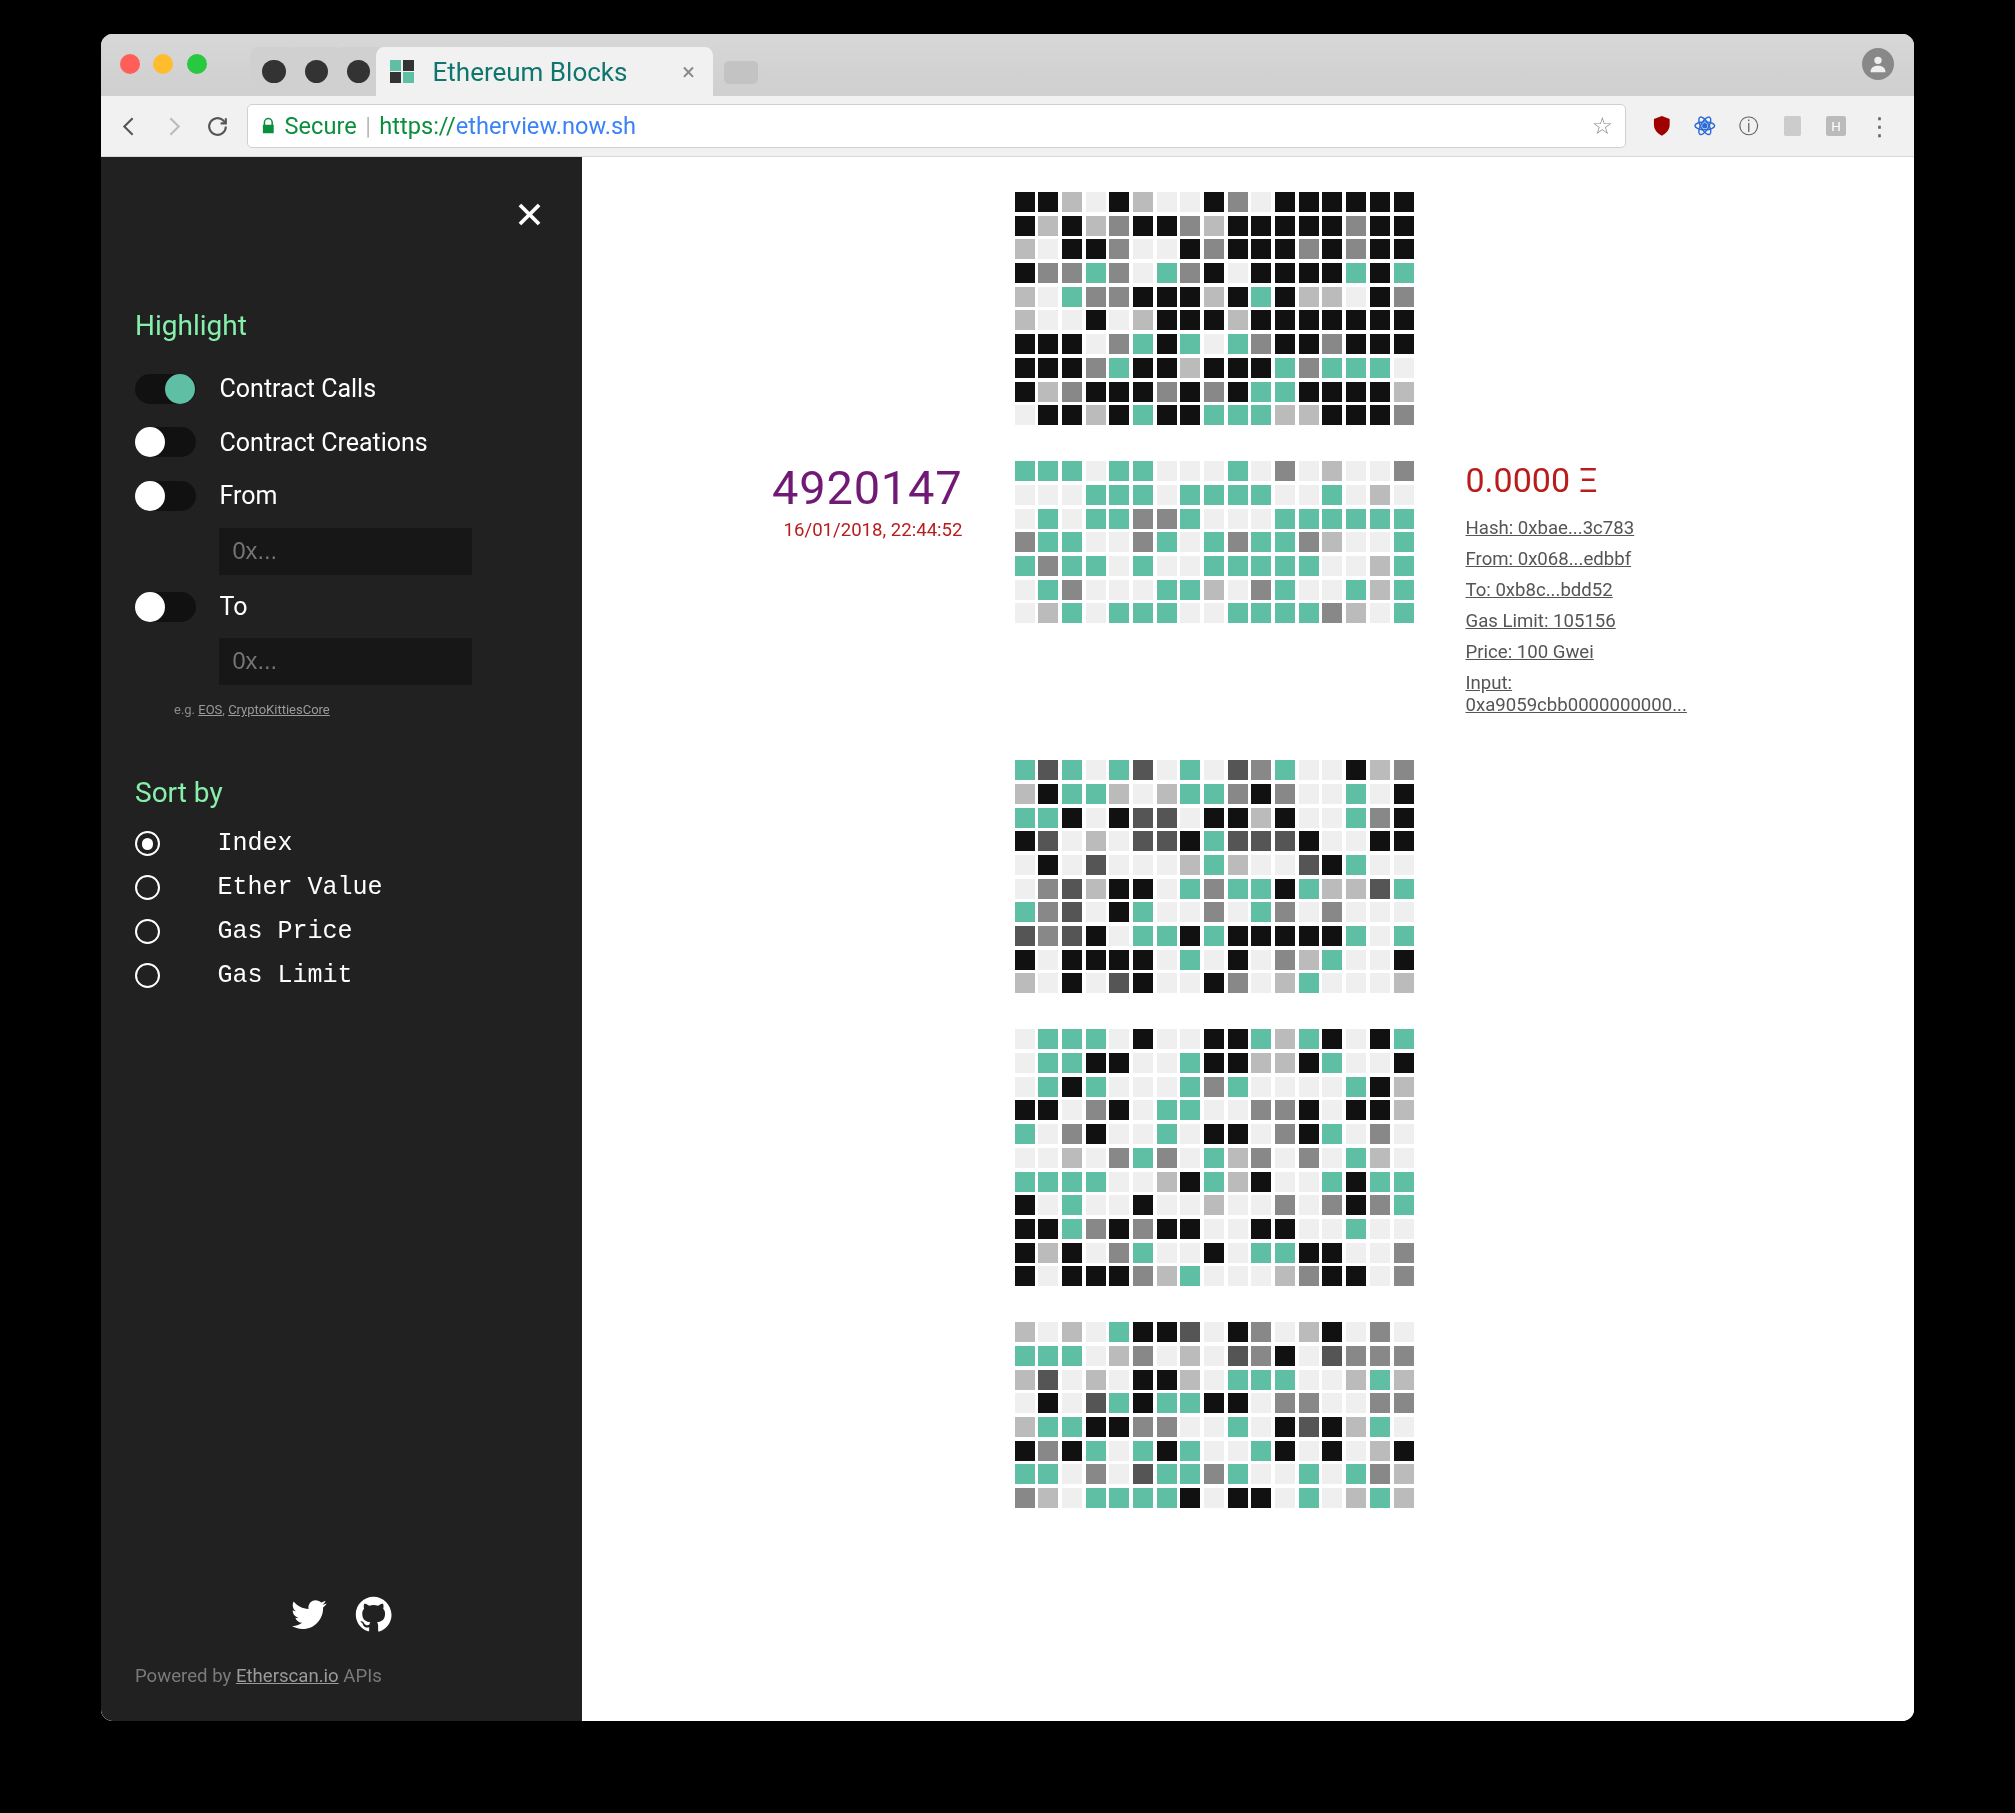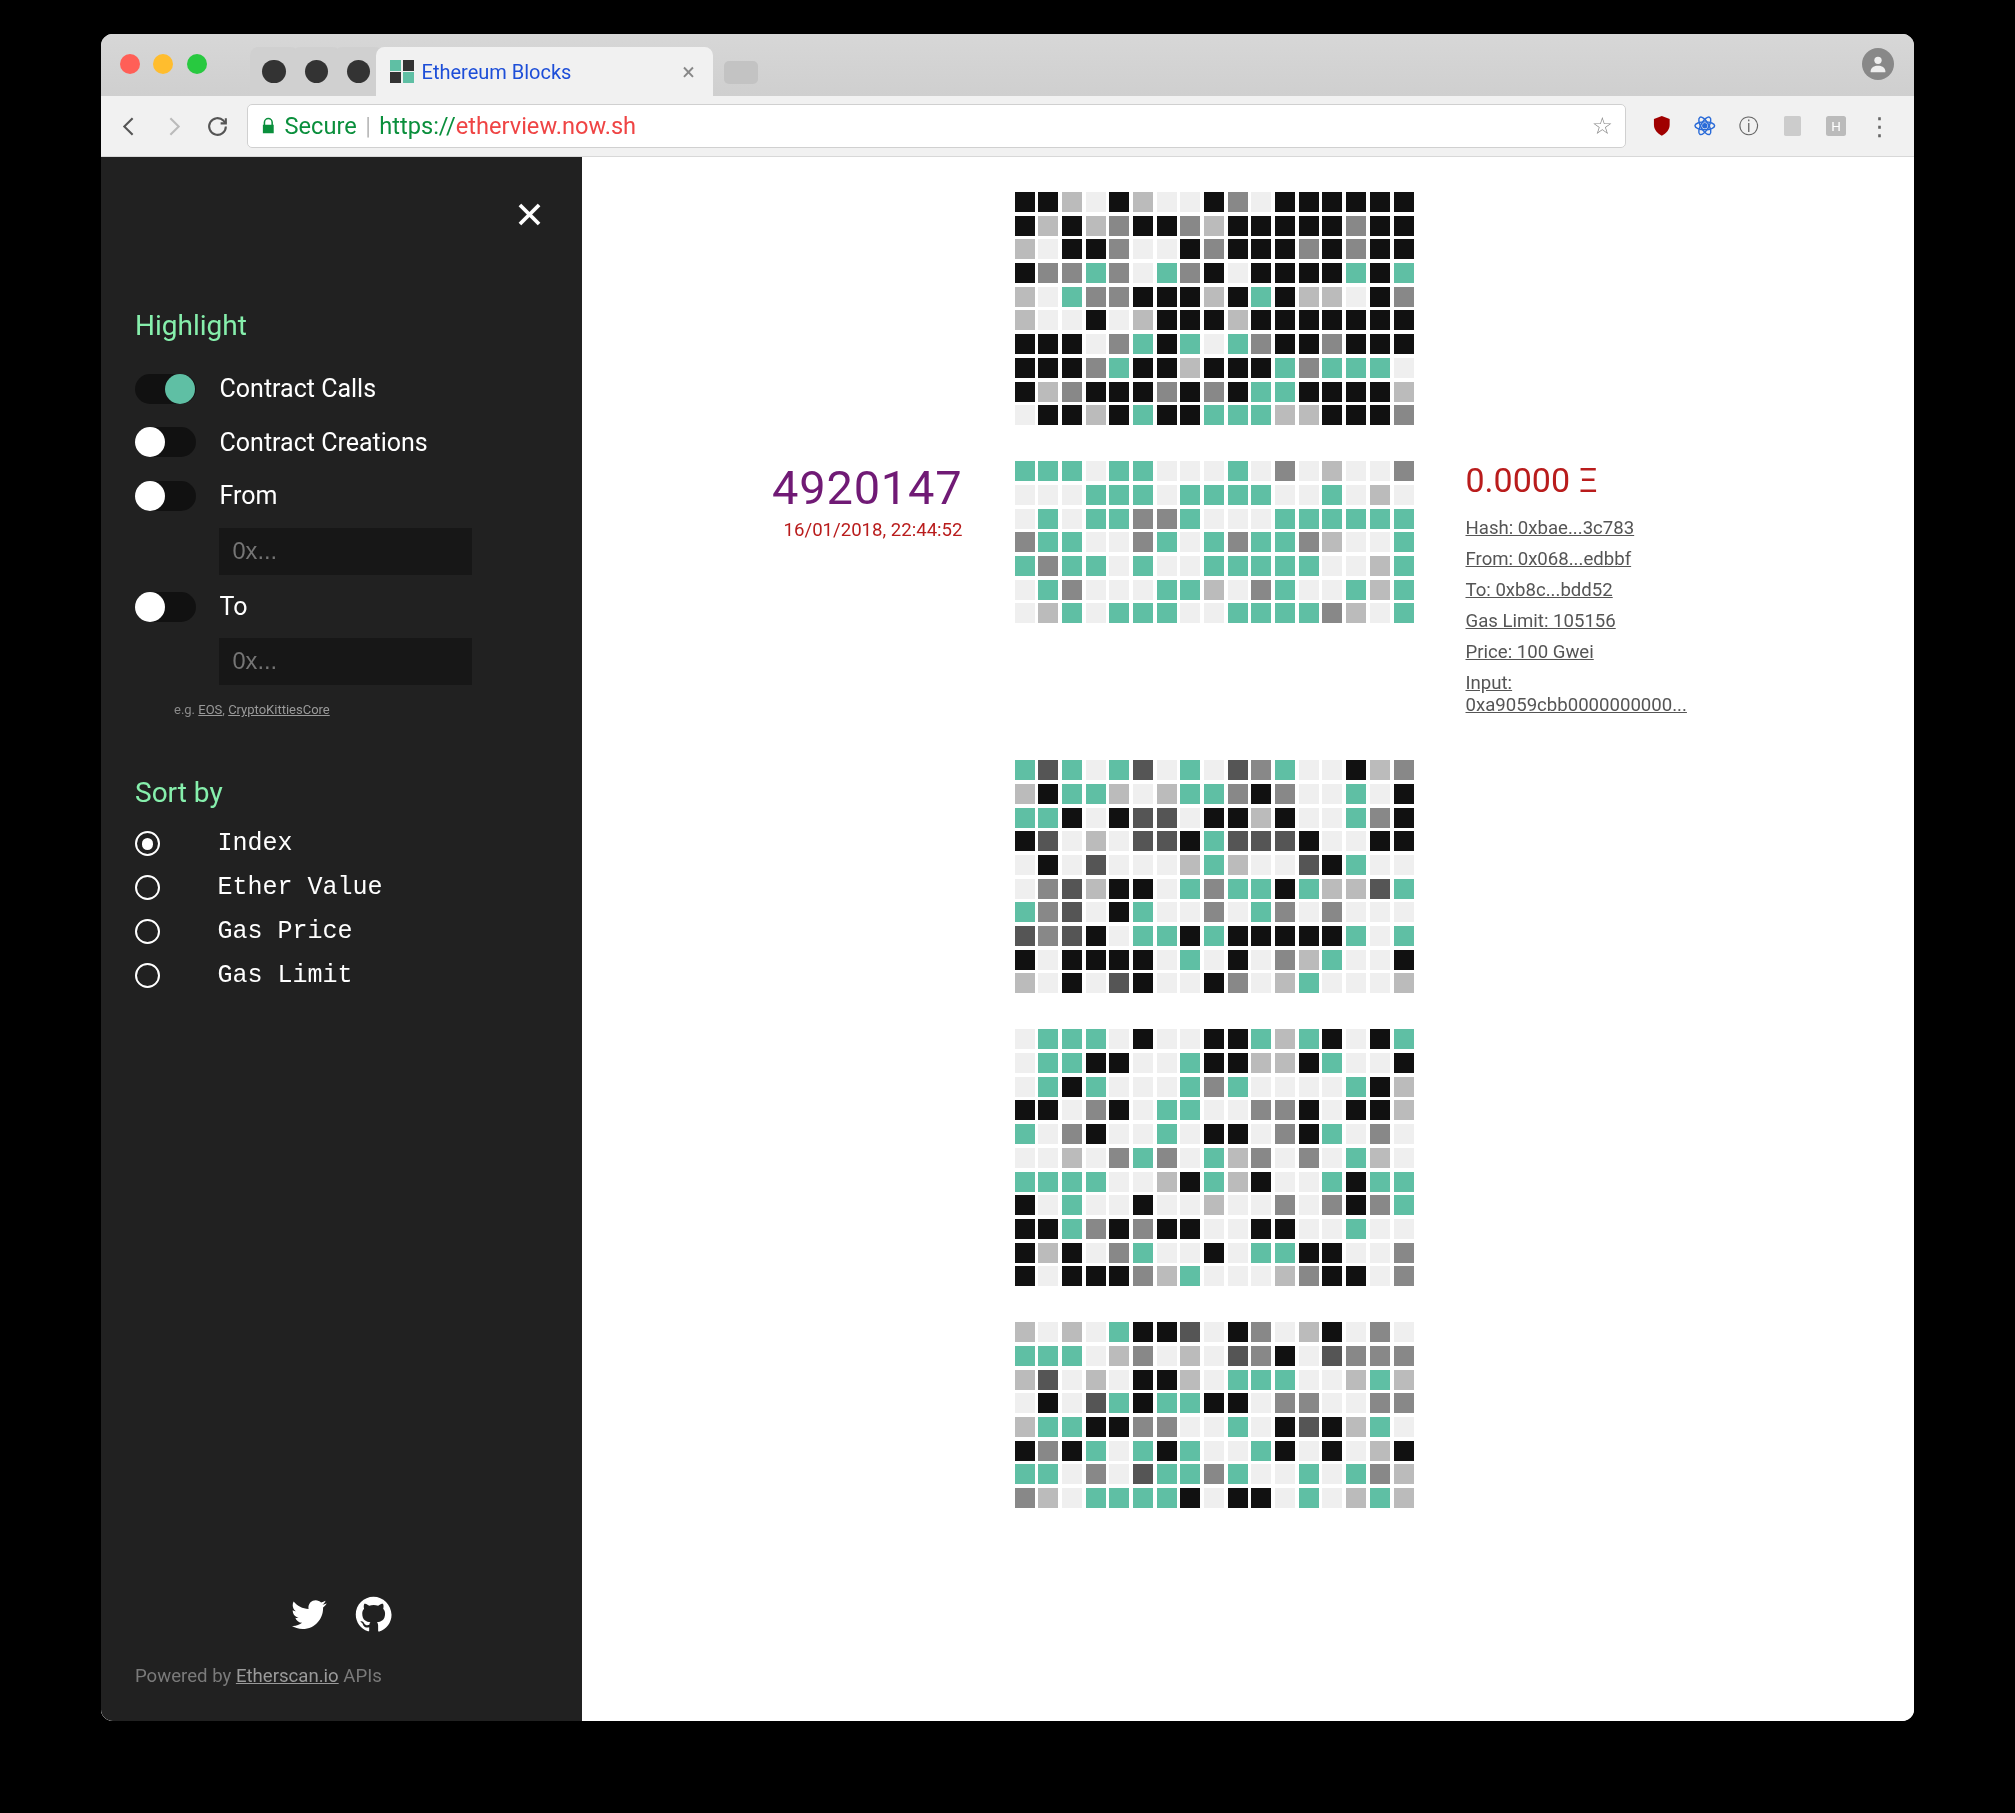--- a/index.html
+++ b/index.html
@@ -40,21 +40,21 @@
   .tab {
     height:49px; min-width:51px; background:#d0d0d0;
     border-top-left-radius:8.4px; border-top-right-radius:8.4px;
     margin-right:-6.7px;
     display:flex; align-items:center; padding:0 13.5px;
     position:relative;
   }
   .tab.pinned { min-width:49px; padding:0; justify-content:center; }
   .tab.active { background:#f1f1f1; z-index:2; min-width:337px; }
   .tab .favicon { width:23.6px; height:23.6px; }
-  .tab .title { font-size:20px; color:#1d4ed8; margin-left:8px; }
+  .tab .title { font-size:26px; color:#0f766e; margin-left:19px; }
   .tab .close { margin-left:auto; font-size:23.6px; color:#888; padding:0 5px; }
   .newtab {
     width:34px; height:23.6px; background:#c3c3c3; border-radius:5px;
     margin-left:17px; margin-bottom:11.8px;
   }
   .avatar {
     position:absolute; right:20px; top:13.5px; width:32px; height:32px;
     border-radius:50%; background:#888;
     display:flex; align-items:center; justify-content:center;
   }
@@ -66,21 +66,21 @@
   .navbtn { width:29px; height:29px; color:#6a6a6a; display:flex;align-items:center;justify-content:center; }
   .navbtn.disabled{color:#bbb;}
   .omnibox {
     flex:1; height:44px; background:#fff; border:0.8px solid #d0d0d0;
     border-radius:5px; display:flex; align-items:center; padding:0 11.8px;
     font-size:23.6px; color:#333;
   }
   .omnibox .secure { color:#0a8f3c; display:flex; align-items:center; gap:6.7px; }
   .omnibox .sep { color:#bbb; margin:0 8.4px; }
   .omnibox .https { color:#0a8f3c; }
-  .omnibox .rest { color:#ef4444; }
+  .omnibox .rest { color:#3b82f6; }
   .omnibox .star { margin-left:auto; color:#888; }
   .exticons { display:flex; gap:18.6px; align-items:center; padding:0 8.4px; }
   .ext { width:25px; height:25px; display:flex;align-items:center;justify-content:center; font-size:20px; }
   
   .content { flex:1; display:flex; overflow:hidden; background:#fff; }
   .sidebar {
     width:481px; background:#212121; color:#fff; position:relative;
     padding:34px 34px 34px 34px; display:flex; flex-direction:column;
   }
   .closeX { position:absolute; right:37px; top:37px; color:#fff; font-size:37px; }

